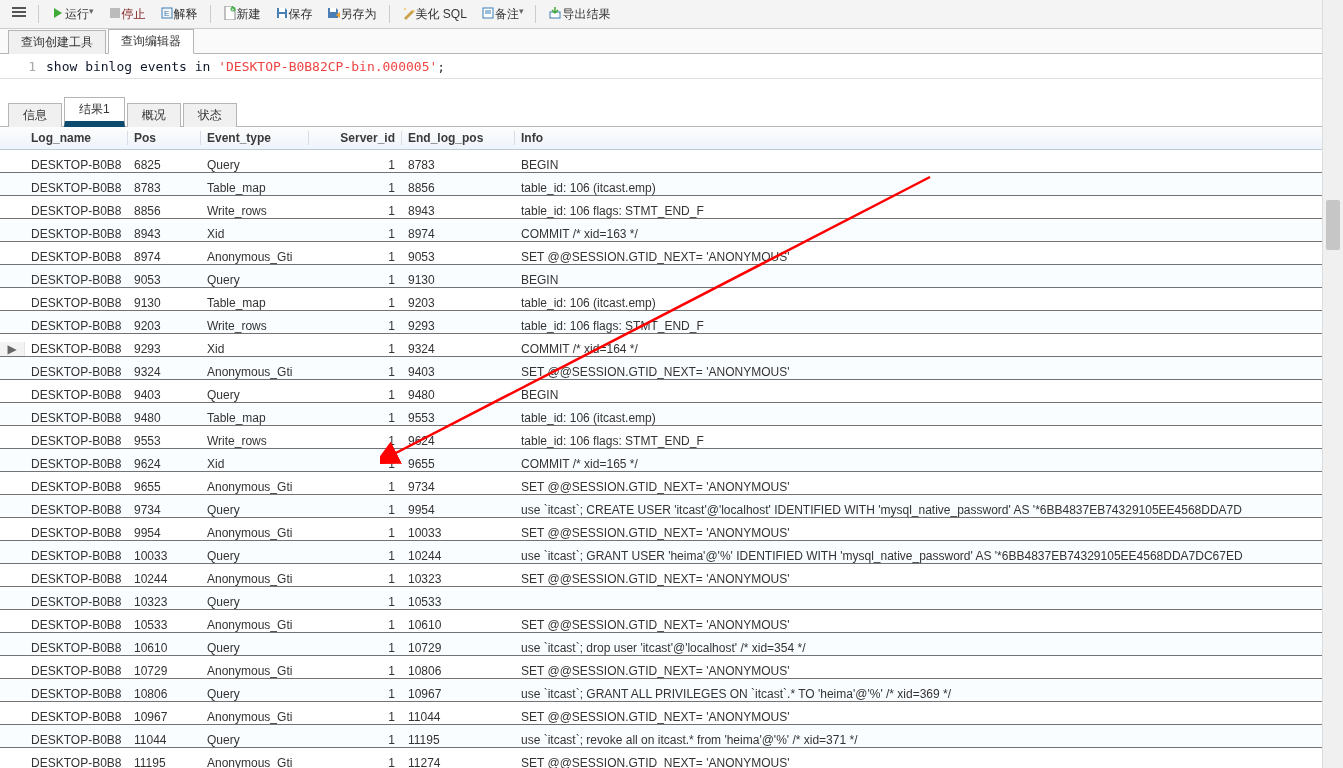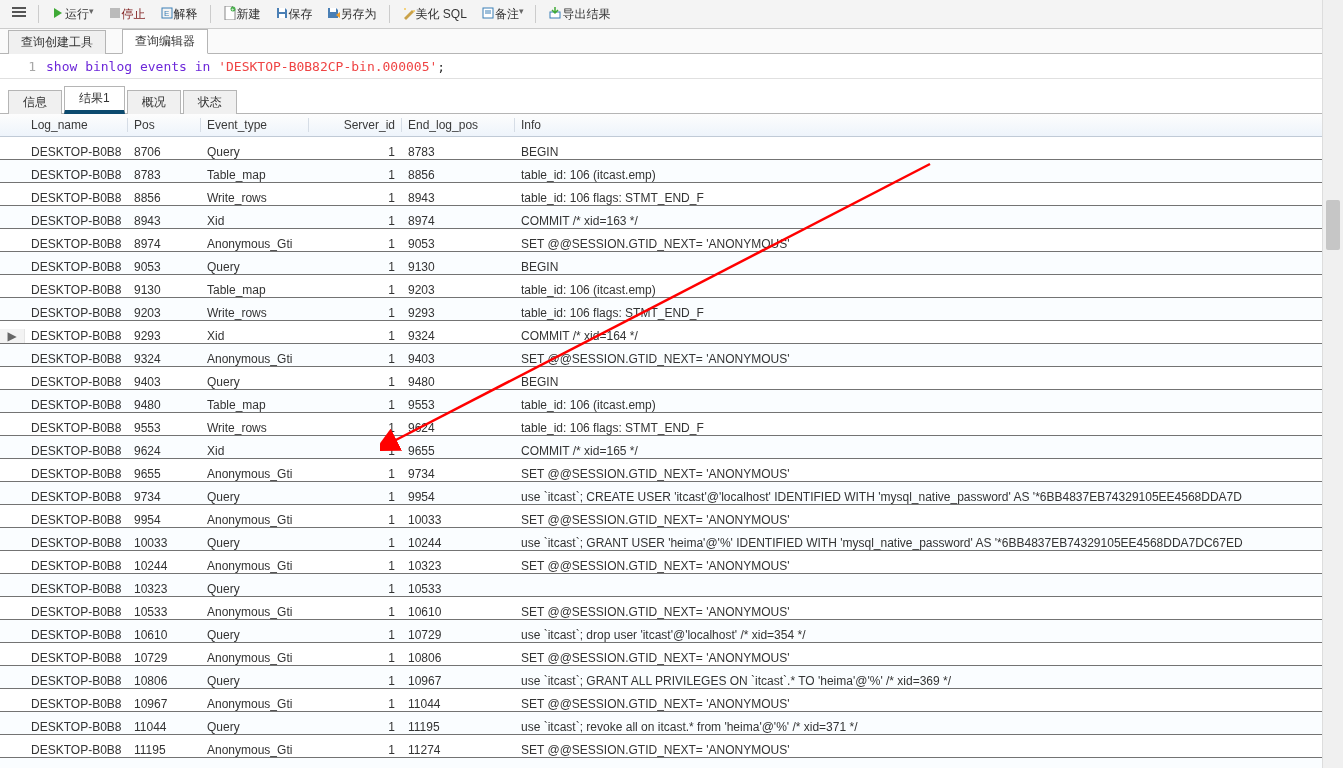--- a/index.html
+++ b/index.html
@@ -4,32 +4,32 @@
 <style>
 html,body{margin:0;padding:0;font-family:"Microsoft YaHei",Arial,sans-serif;font-size:12px;color:#333;background:#fff;overflow:hidden;height:100%;width:100%}
 body{display:flex;flex-direction:column}
 .toolbar{display:flex;align-items:center;height:28px;border-bottom:1px solid #ccc;padding:0 6px;gap:2px;background:#f4f4f4}
 .tb-sep{width:1px;height:18px;background:#ccc;margin:0 4px}
 .tb-btn{display:flex;align-items:flex-start;padding:2px 6px;border-radius:2px;cursor:default}
 .tb-btn.disabled{color:#7f1d1d}
 .tb-icon{width:14px;height:14px;display:inline-flex;align-items:center;justify-content:center}
 .tbar-menu{width:16px;height:14px;background:linear-gradient(#555 0 2px,transparent 2px 4px,#555 4px 6px,transparent 6px 8px,#555 8px 10px,transparent 10px)}
 .upper-tabs{display:flex;align-items:flex-end;height:24px;border-bottom:1px solid #b5b5b5;padding-left:8px;background:#fafafa}
-.upper-tab{padding:3px 12px;border:1px solid #b5b5b5;border-bottom:none;margin-right:16px;background:#f0f0f0;position:relative;top:1px}
+.upper-tab{padding:3px 12px;border:1px solid #b5b5b5;border-bottom:none;margin-right:2px;background:#f0f0f0;position:relative;top:1px}
 .upper-tab.active{background:#fff;border-bottom:1px solid #fff}
 .editor{height:24px;display:flex;align-items:center;padding-left:10px;font-family:Consolas,monospace;font-size:13px;border-bottom:1px solid #e0e0e0}
 .ln{color:#a7a7a7;width:26px;text-align:right;padding-right:10px}
-.kw{color:#6d28d9}
+.kw{color:#0f172a}
 .str{color:#ef4444}
-.lower-tabs{display:flex;align-items:flex-end;height:26px;border-bottom:1px solid #b5b5b5;padding-left:8px;margin-top:8px}
+.lower-tabs{display:flex;align-items:flex-end;height:26px;border-bottom:1px solid #b5b5b5;padding-left:8px;margin-top:21px}
 .lower-tab{padding:3px 14px;border:1px solid #b5b5b5;border-bottom:none;margin-right:2px;background:#f0f0f0;position:relative;top:1px}
-.lower-tab.active{background:#fff;border-bottom:4px solid #0c4a6e}
+.lower-tab.active{background:#fff;border-bottom:6px solid #0c4a6e}
 .grid-wrap{flex:1;overflow:hidden;position:relative;border-right:1px solid #d5d5d5}
 .grid-head{display:flex;background:linear-gradient(#fdfdfd,#eef4fb);border-bottom:1px solid #c0cad6;height:22px;align-items:center}
-.grid-head .gh{padding:0 6px;border-right:1px solid #d6dde6;color:#3a3a3a;font-weight:400;white-space:nowrap;overflow:hidden}
+.grid-head .gh{padding:0 6px;border-right:1px solid #d6dde6;color:#3a3a3a;font-weight:700;white-space:nowrap;overflow:hidden}
 .grid-body{overflow:hidden}
 .grow{display:flex;height:22px;align-items:flex-end;border-bottom:1px solid #737373}
 .grow:nth-child(even){background:#fafdff}
 .gc{padding:0 6px;border-right:1px solid transparent;white-space:nowrap;overflow:hidden;text-overflow:clip}
 .c0{width:12px;flex:0 0 12px;border-right:1px solid #e5e5e5;background:#f3f3f3;text-align:center;color:#666}
 .c1{width:90px;flex:0 0 90px}
 .c2{width:60px;flex:0 0 60px}
 .c3{width:95px;flex:0 0 95px}
 .c4{width:80px;flex:0 0 80px;text-align:right}
 .c5{width:100px;flex:0 0 100px}
@@ -166,21 +166,21 @@
     <div class="gh c2">Pos</div>
     <div class="gh c3">Event_type</div>
     <div class="gh c4">Server_id</div>
     <div class="gh c5">End_log_pos</div>
     <div class="gh c6">Info</div>
   </div>
   <div class="grid-body" id="grid-body">
       <div class="grow">
         <div class="gc c0"></div>
         <div class="gc c1">DESKTOP-B0B8</div>
-        <div class="gc c2">8706</div>
+        <div class="gc c2">6825</div>
         <div class="gc c3">Query</div>
         <div class="gc c4">1</div>
         <div class="gc c5">8783</div>
         <div class="gc c6">BEGIN</div>
       </div>
       <div class="grow">
         <div class="gc c0"></div>
         <div class="gc c1">DESKTOP-B0B8</div>
         <div class="gc c2">8783</div>
         <div class="gc c3">Table_map</div>

